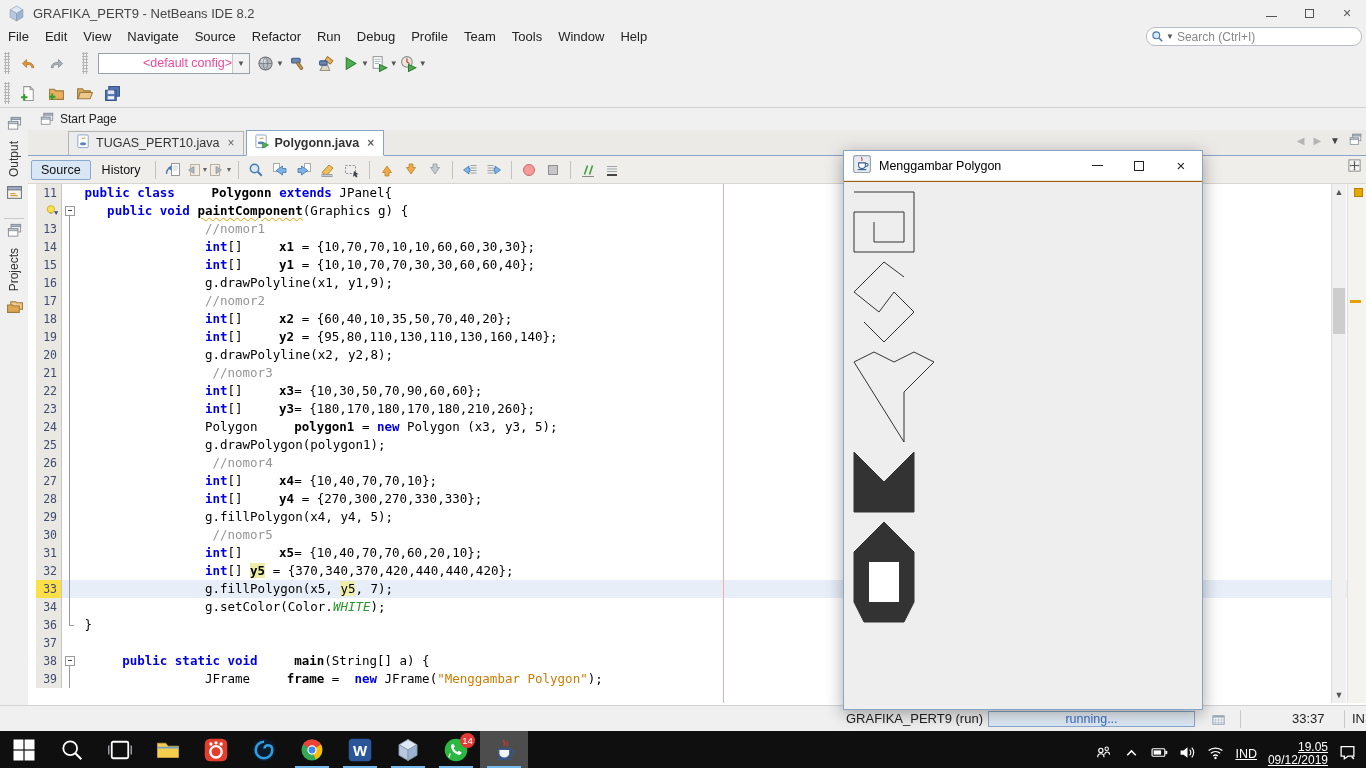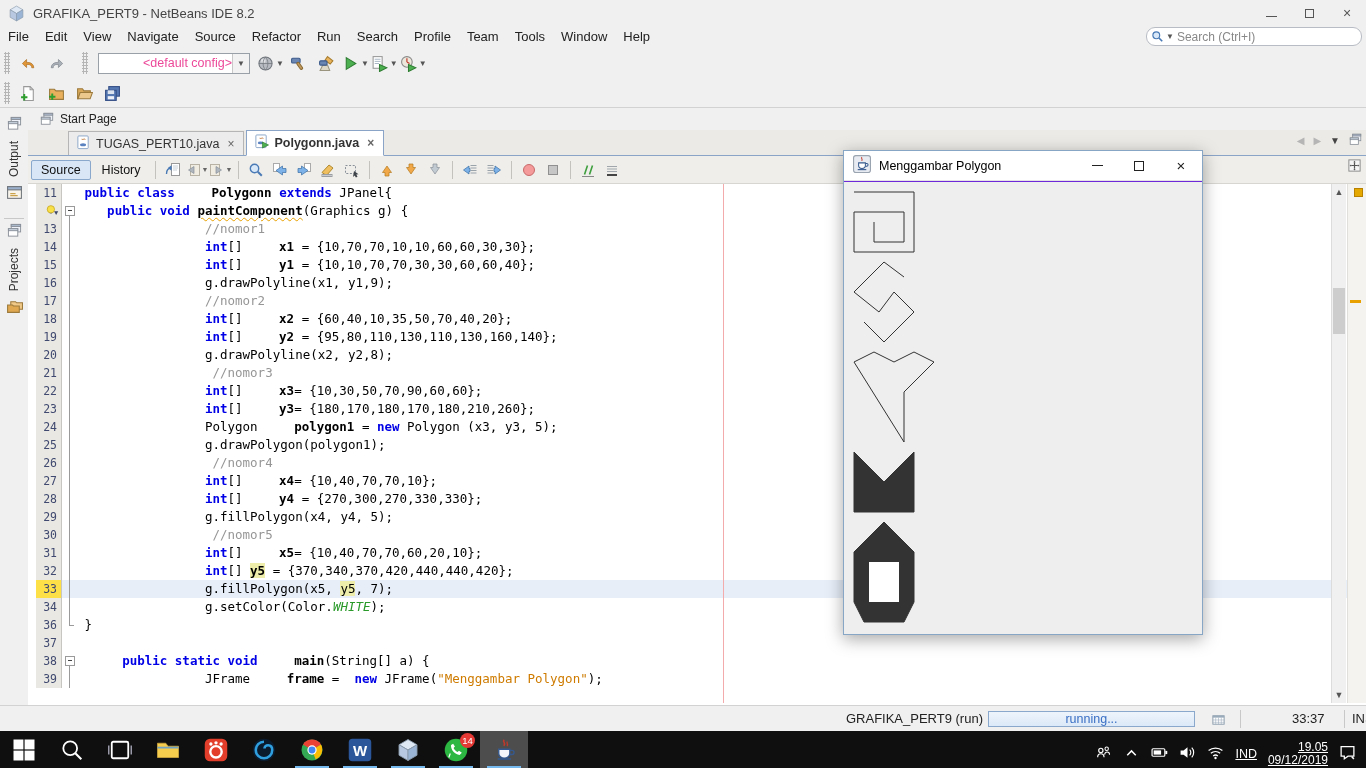--- a/index.html
+++ b/index.html
@@ -41,21 +41,21 @@
   .main{position:absolute;left:0;top:108px;width:1366px;height:597px;background:#fff;}
   .sidebar{position:absolute;left:0;top:0;width:28px;height:597px;background:#f0f0f0;display:flex;flex-direction:column;align-items:center;padding-top:8px;}
   .sb-group{display:flex;flex-direction:column;align-items:center;gap:7px;margin-bottom:10px;}
   .sb-vlabel{writing-mode:vertical-rl;transform:rotate(180deg);font-size:12px;color:#333;}
   .sb-div{width:20px;border-top:1px solid #c8c8c8;margin:4px 0;}
 
   .startrow{position:absolute;left:28px;top:0;right:0;height:22px;background:#f0f0f0;display:flex;align-items:center;}
   .startrow .sp-label{margin-left:6px;font-size:12px;color:#222;}
   .startrow .sp-icon{margin-left:12px;display:flex;}
 
-  .tabrow{position:absolute;left:28px;top:22px;right:0;height:26px;background:#eceae6;display:flex;align-items:flex-end;border-bottom:1px solid #8aa4c8;}
+  .tabrow{position:absolute;left:28px;top:22px;right:0;height:26px;background:#eceae6;display:flex;align-items:center;border-bottom:1px solid #8aa4c8;}
   .tab{height:24px;display:flex;align-items:center;padding:0 7px;border:1px solid #b5b5b5;border-bottom:none;background:#ececec;margin-right:2px;font-size:12.5px;color:#333;}
   .tab.first{margin-left:40px;}
   .tab .tlabel{margin:0 6px 0 5px;}
   .tab .tclose{color:#666;font-size:12px;padding:0 2px;}
   .tab.active{background:#fff;border-color:#8aa4c8;font-weight:bold;height:26px;margin-bottom:-1px;border-bottom:1px solid #fff;}
   .tabrow-ctl{position:absolute;right:4px;top:3px;display:flex;align-items:center;gap:9px;font-size:10px;color:#b5b5b5;}
   .tabrow-ctl .en{color:#444;}
 
   .edtoolbar{position:absolute;left:28px;top:48px;right:0;height:28px;background:#efeeea;border-bottom:1px solid #d8d6d0;display:flex;align-items:center;}
   .srcbtn{margin-left:3px;padding:2px 9px;font-size:12.5px;border:1px solid #8aa8cc;background:#d9e6f5;border-radius:2px;color:#111;}
@@ -91,21 +91,21 @@
   .marginline{position:absolute;left:695px;top:0;bottom:0;width:1px;background:#f4abab;z-index:3;}
 
   .vscroll{position:absolute;right:20px;top:0;bottom:0;width:15px;background:#f0f0f0;border-left:1px solid #dcdcdc;}
   .vthumb{position:absolute;left:1px;right:1px;top:104px;height:46px;background:#cdcdcd;}
   .varrow{position:absolute;left:0;right:0;height:16px;display:flex;align-items:center;justify-content:center;font-size:9px;color:#555;}
   .errstripe{position:absolute;right:0;top:0;bottom:0;width:19px;background:#f4f3ef;border-left:1px solid #e0dfdb;}
   .err-top{position:absolute;top:4px;right:3px;width:9px;height:9px;background:#e5a800;border:1px solid #b88200;}
   .err-mark{position:absolute;top:116px;left:2px;width:11px;height:3px;background:#e8a000;}
 
   
-  .appwin{position:absolute;left:843px;top:150px;width:360px;height:485px;background:#6d28d9;border:1px solid #87a5c4;box-shadow:0 4px 16px rgba(0,0,0,.35);z-index:50;}
+  .appwin{position:absolute;left:843px;top:150px;width:360px;height:560px;background:#a16207;border:1px solid #87a5c4;box-shadow:0 4px 16px rgba(0,0,0,.35);z-index:50;}
   .appwin .atitle{height:30px;background:#fff;display:flex;align-items:center;border-bottom:1px solid #e4e4e4;}
   .appwin .atitle .aicon{margin-left:9px;}
   .appwin .atitle .atext{margin-left:8px;font-size:12.5px;color:#000;flex:1;}
   .abtn{width:42px;height:30px;display:flex;align-items:center;justify-content:center;color:#222;}
   .glyph-amin{width:11px;border-bottom:1px solid #222;}
   .glyph-amax{width:10px;height:10px;border:1px solid #222;}
   .glyph-aclose{font-size:15px;line-height:10px;}
   .canvas{position:absolute;left:0;top:31px;right:0;bottom:0;background:#eeeeee;}
   .canvas svg .outline{fill:none;stroke:#333;stroke-width:1;}
   .canvas svg .filled{fill:#333;stroke:#333;stroke-width:1;}
@@ -157,21 +157,21 @@
 
   <div class="menubar">
     <span id="menu-items" style="display:flex">
         <span class="mitem">File</span>
         <span class="mitem">Edit</span>
         <span class="mitem">View</span>
         <span class="mitem">Navigate</span>
         <span class="mitem">Source</span>
         <span class="mitem">Refactor</span>
         <span class="mitem">Run</span>
-        <span class="mitem">Search</span>
+        <span class="mitem">Debug</span>
         <span class="mitem">Profile</span>
         <span class="mitem">Team</span>
         <span class="mitem">Tools</span>
         <span class="mitem">Window</span>
         <span class="mitem">Help</span>
       </span>
     <div class="searchbox">
       <span class="mag" id="search-mag">
           <svg viewBox="0 0 16 16" width="13" height="13">
             <circle cx="6.5" cy="6.5" r="4.2" fill="#d8e8f8" stroke="#4a7ab5" stroke-width="1.4"></circle>

